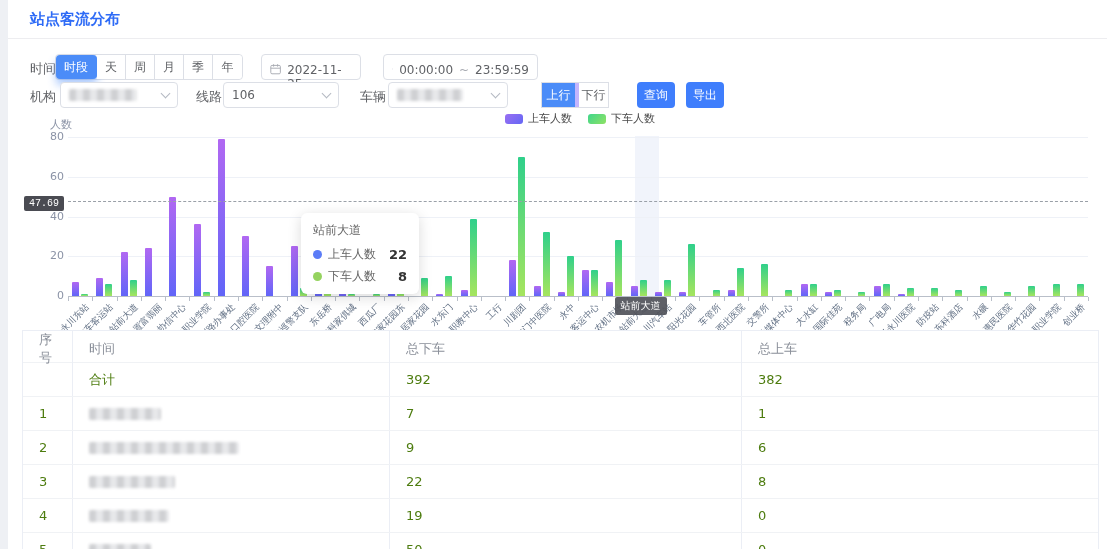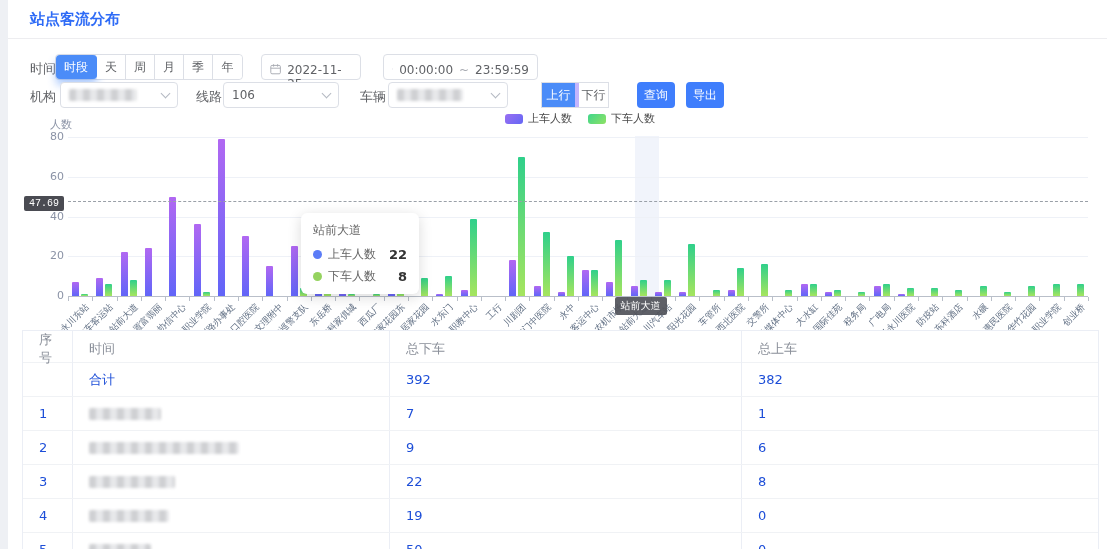--- a/index.html
+++ b/index.html
@@ -58,21 +58,21 @@
   .tt-title{font-size:12px;color:#666;margin-bottom:7px;}
   .tt-row{display:flex;align-items:center;font-size:12px;color:#666;margin-top:5px;}
   .tt-dot{width:9px;height:9px;border-radius:50%;margin-right:6px;}
   .tt-dot.up{background:#5b7cf7;}
   .tt-dot.down{background:#95d35f;}
   .tt-val{margin-left:auto;font-weight:bold;color:#333;font-size:13px;}
 
   
   .tbl{left:14px;top:330px;width:1077px;height:219px;border:1px solid #ebeef5;border-bottom:none;overflow:hidden;background:#fff;}
   .trow{display:grid;grid-template-columns:50px 317px 352px 356px;border-bottom:1px solid #f0f2f5;}
-  .trow > div{padding:0 16px;display:flex;align-items:center;border-right:1px solid #ebeef5;font-size:13px;color:#1d4ed8;}
+  .trow > div{padding:0 16px;display:flex;align-items:center;border-right:1px solid #ebeef5;font-size:13px;color:#4d7c0f;}
   .trow > div:last-child{border-right:none;}
   .trow.head{height:32px;}
   .trow.head > div{color:#8a8f99;}
   .trow.body{height:34px;}
 </style>
 </head>
 <body>
 
 <div class="stage">
 

